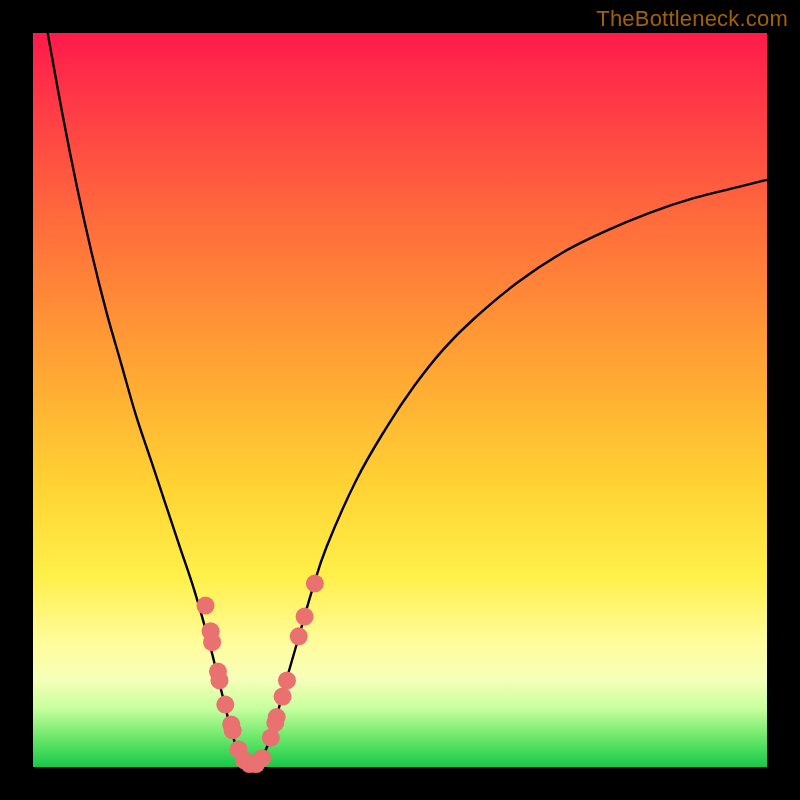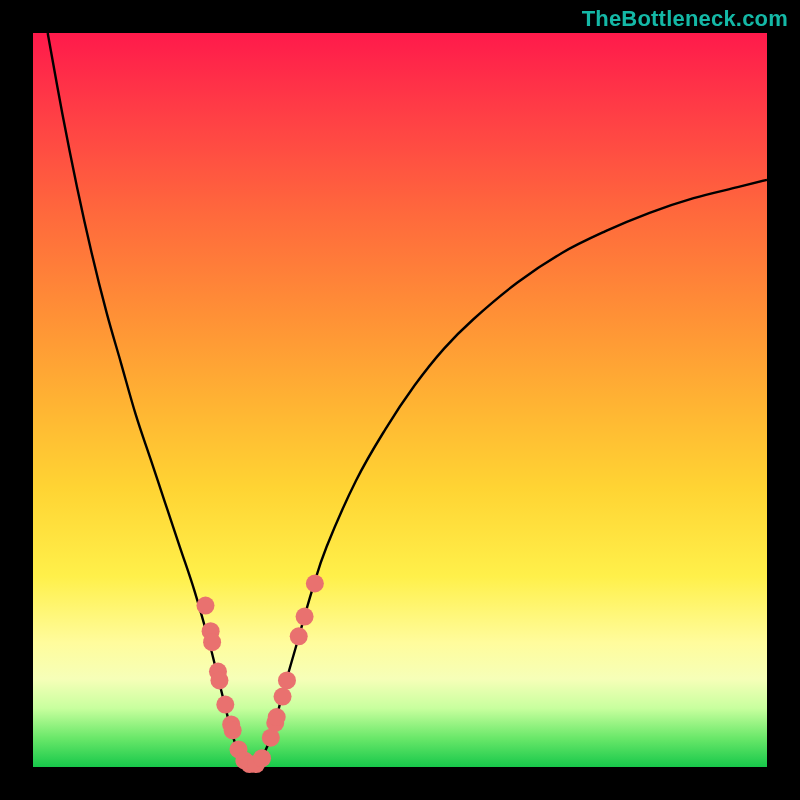--- a/index.html
+++ b/index.html
@@ -36,23 +36,23 @@
       #f6ffb8 88%,
       #c8ff9e 92%,
       #6be86a 96%,
       #17c84a 100%
     );
   }
   .watermark {
     position: absolute;
     top: 6px;
     right: 12px;
-    color: #14b8a6;
+    color: #a16207;
     font-size: 22px;
-    font-weight: 700;
+    font-weight: 400;
     letter-spacing: 0.2px;
     user-select: none;
   }
   svg.curve {
     position: absolute;
     left: 33px;
     top: 33px;
     width: 734px;
     height: 734px;
     overflow: visible;

